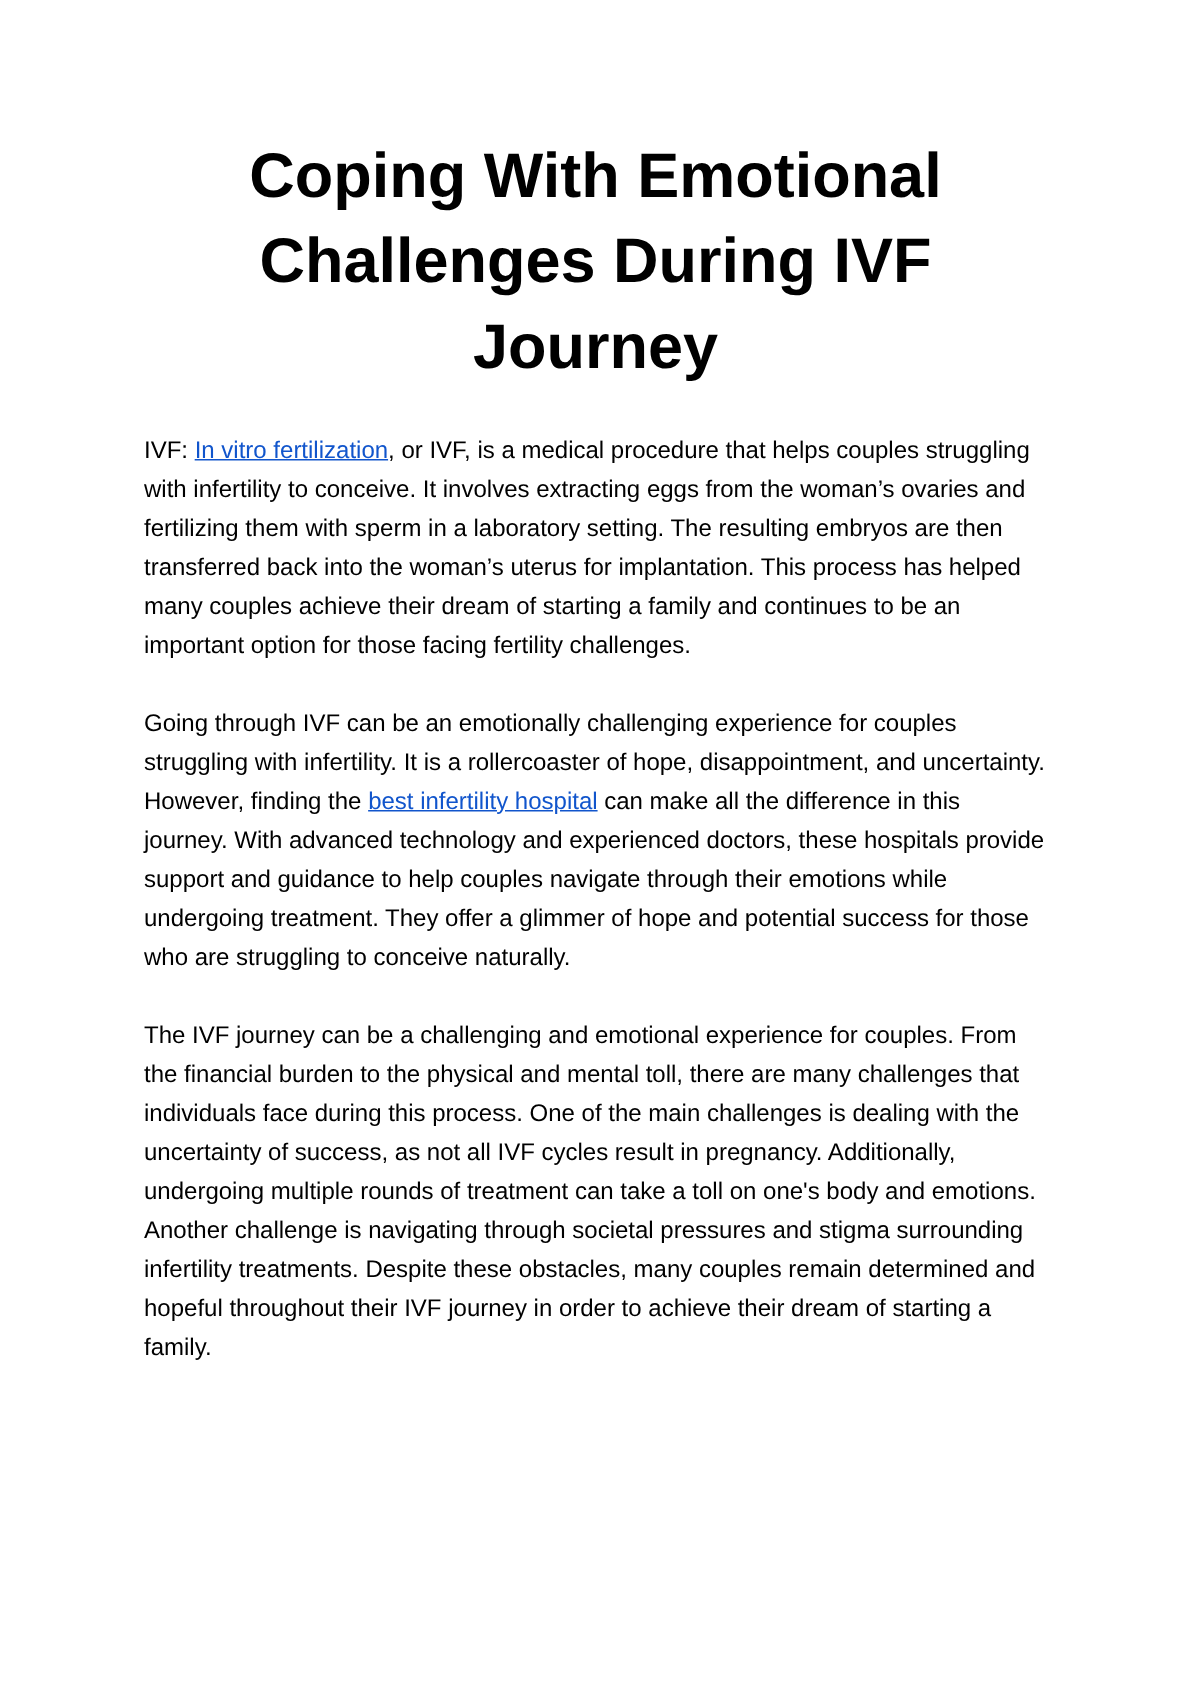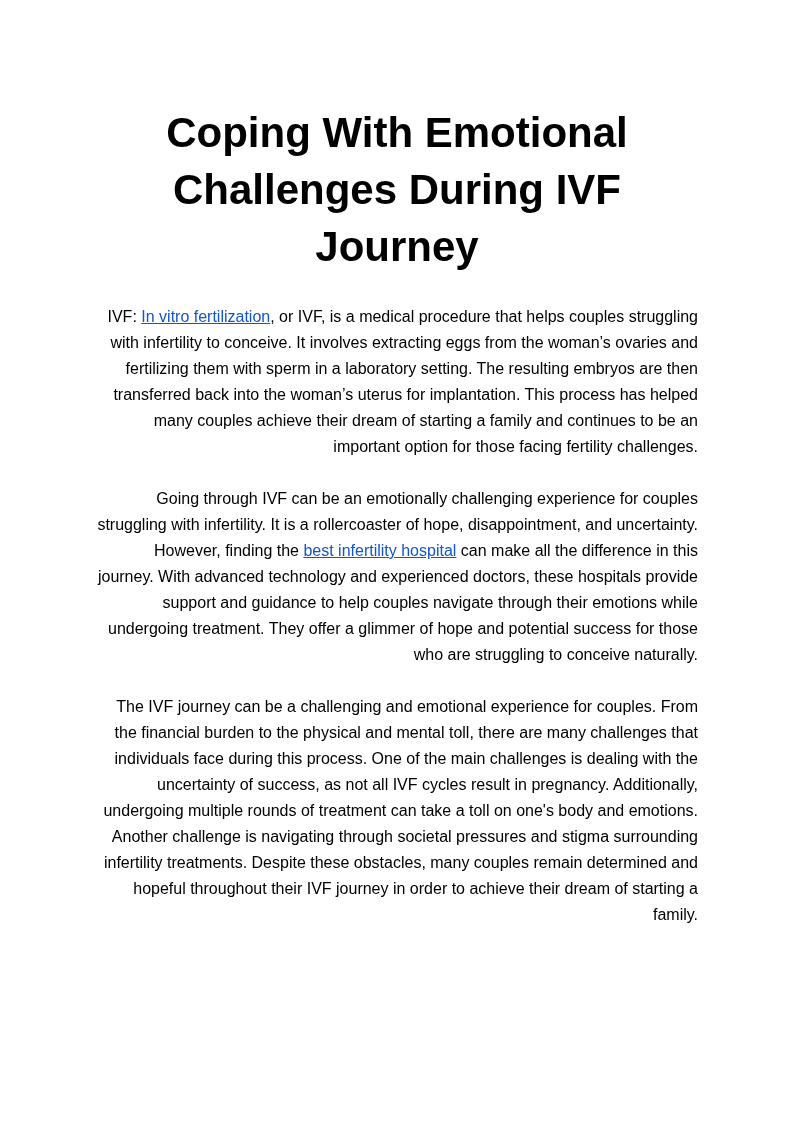--- a/index.html
+++ b/index.html
@@ -16,34 +16,34 @@
   }
   .page {
     box-sizing: border-box;
     width: 794px;
     height: 1122px;
     padding: 88px 96px 0 96px;
     background: #ffffff;
     overflow: hidden;
   }
   .doc-title {
-    margin: 16px 0 29px 0;
+    margin: 0 0 29px 0;
     font-size: 42px;
     font-weight: bold;
     line-height: 57px;
     text-align: center;
     color: #000000;
     letter-spacing: 0;
   }
   .para {
     margin: 0 0 26px 0;
     font-size: 16px;
     line-height: 26px;
     color: #000000;
-    text-align: right;
+    text-align: left;
   }
   .doc-link {
     color: #1155cc;
     text-decoration: underline;
     cursor: pointer;
   }
 </style>
 </head>
 <body style="background: rgb(255, 255, 255);">
 

